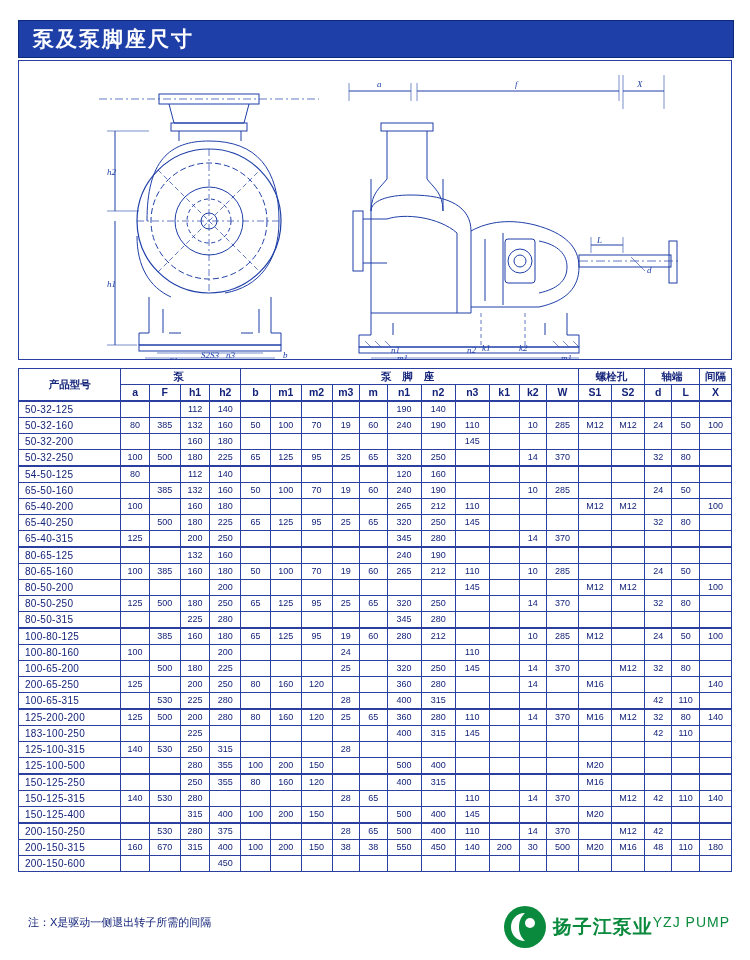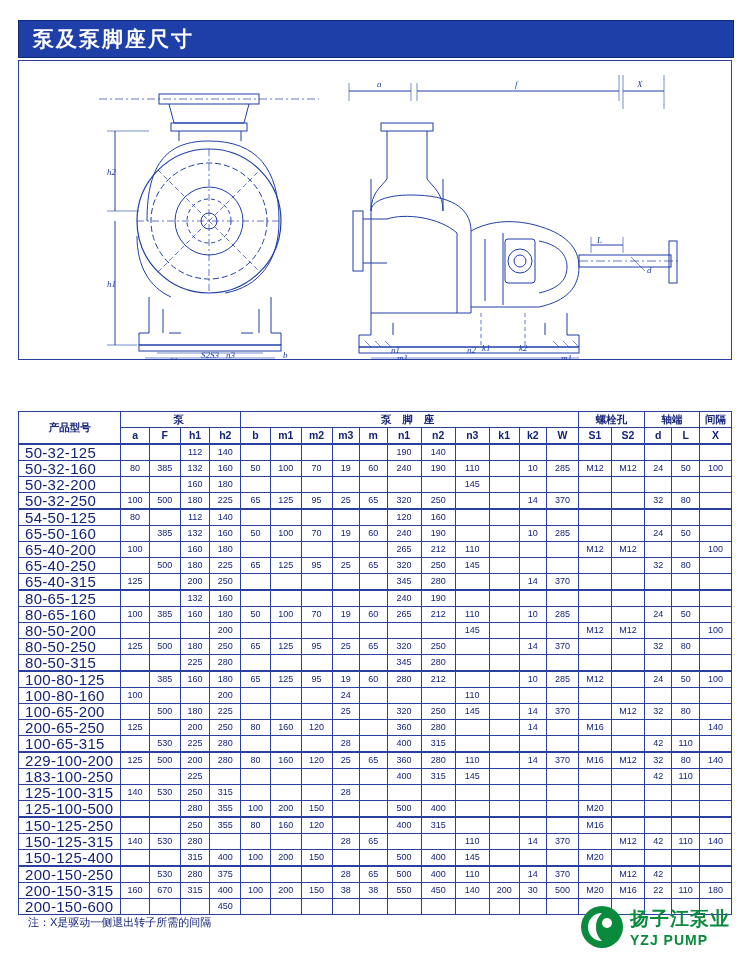--- a/index.html
+++ b/index.html
@@ -29,50 +29,49 @@
     border:1px solid #2b3fa0;
     background:#ffffff;
   }
   #drawing svg{display:block;}
   
   #spec-table{
     position:absolute;left:18px;top:368px;width:714px;
     border-collapse:collapse;
     font-size:9px;
     color:#14237a;
-    margin-top:43px;
   }
   #spec-table td,#spec-table th{
     border:1px solid #2b3fa0;
     text-align:center;
     padding:0;
     height:15px;
     font-weight:normal;
     line-height:1;
   }
   #spec-table th{font-weight:bold;font-size:10.5px;}
   #spec-table td.model{
-    text-align:left;padding-left:6px;font-size:15px;letter-spacing:0.3px;
+    text-align:left;padding-left:6px;font-size:10px;letter-spacing:0.3px;
   }
   .grp-head{font-size:11px;font-weight:bold;letter-spacing:4px;}
   .sub-head{font-size:9.5px;font-weight:bold;}
   .thick-top{border-top:2px solid #2b3fa0 !important;}
   
   #note{
     position:absolute;left:28px;top:915px;font-size:11px;color:#14237a;
   }
   
   #logo{
     position:absolute;right:20px;top:905px;display:flex;align-items:center;
   }
   #logo .mark{width:44px;height:44px;margin-right:6px;}
-  #logo .words{display:flex;flex-direction:column;}
+  #logo .words{display:flex;flex-direction:row;}
   #logo .cn{color:#0a8a3c;font-size:19px;font-weight:bold;letter-spacing:1px;
     font-family:"DejaVu Sans","Liberation Sans",sans-serif;}
-  #logo .en{color:#0a8a3c;font-size:14px;font-weight:bold;letter-spacing:1px;}
+  #logo .en{color:#0a8a3c;font-size:14px;font-weight:normal;letter-spacing:1px;}
 </style>
 </head>
 <body>
 
 <div id="title-bar">
   <span class="title-text">泵及泵脚座尺寸</span>
 </div>
 
 <div id="drawing">
 <svg width="712" height="298" viewBox="0 0 712 298">
@@ -657,21 +656,21 @@
         <td></td>
         <td></td>
         <td></td>
         <td></td>
         <td></td>
         <td>42</td>
         <td>110</td>
         <td></td>
       </tr>
       <tr>
-        <td class="model thick-top">229-100-200</td>
+        <td class="model thick-top">125-200-200</td>
         <td class="thick-top">125</td>
         <td class="thick-top">500</td>
         <td class="thick-top">200</td>
         <td class="thick-top">280</td>
         <td class="thick-top">80</td>
         <td class="thick-top">160</td>
         <td class="thick-top">120</td>
         <td class="thick-top">25</td>
         <td class="thick-top">65</td>
         <td class="thick-top">360</td>
@@ -859,21 +858,21 @@
         <td>38</td>
         <td>38</td>
         <td>550</td>
         <td>450</td>
         <td>140</td>
         <td>200</td>
         <td>30</td>
         <td>500</td>
         <td>M20</td>
         <td>M16</td>
-        <td>22</td>
+        <td>48</td>
         <td>110</td>
         <td>180</td>
       </tr>
       <tr>
         <td class="model">200-150-600</td>
         <td></td>
         <td></td>
         <td></td>
         <td>450</td>
         <td></td>

